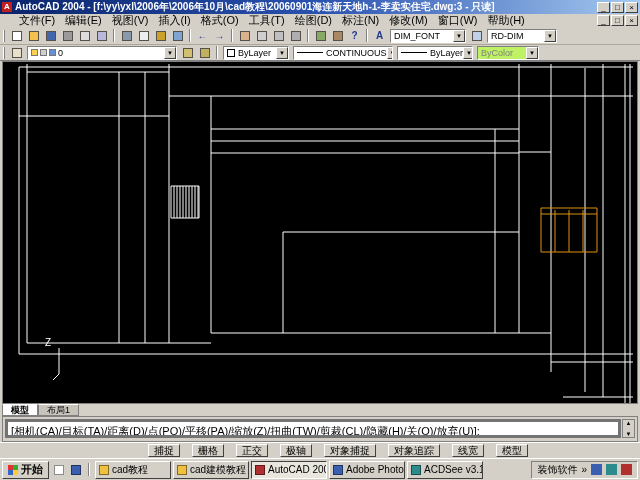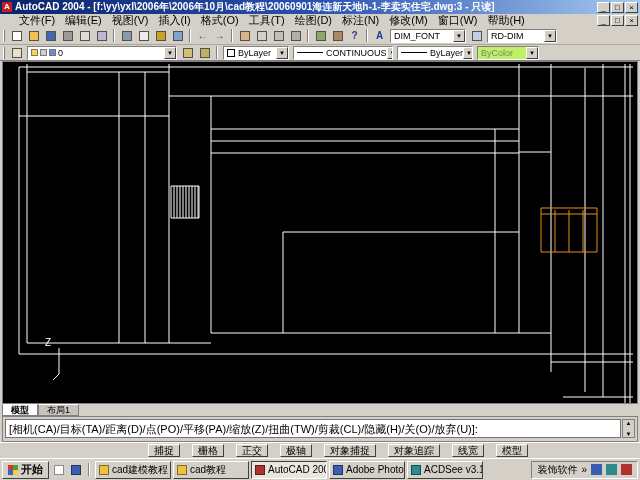--- a/index.html
+++ b/index.html
@@ -45,21 +45,21 @@
 
   
   .tabstrip{position:absolute;top:404px;left:2px;right:2px;height:12px;background:#d4d0c8;display:flex;}
   .tab{height:12px;padding:0 8px;font-size:9px;line-height:11px;background:#c8c4bc;
     border:1px solid #808080;border-top:1px solid #fff;white-space:nowrap;}
   .tab.active{background:#fff;font-weight:bold;}
 
   
   .cmd{position:absolute;top:416px;left:2px;right:2px;height:26px;background:#d4d0c8;border:1px solid #808080;}
   .cmdtext{position:absolute;left:2px;right:16px;top:2px;bottom:3px;background:#fff;
-    border:1px solid #737373;font-size:11px;line-height:18px;padding-left:3px;white-space:nowrap;overflow:hidden;}
+    border:3px solid #737373;font-size:11px;line-height:18px;padding-left:3px;white-space:nowrap;overflow:hidden;}
   .cmdscroll{position:absolute;right:2px;top:2px;bottom:3px;width:13px;background:#d4d0c8;
     border:1px solid #808080;display:flex;flex-direction:column;justify-content:space-between;align-items:center;font-size:6px;}
 
   
   .statusbar{position:absolute;top:442px;left:0;right:0;height:16px;background:#d4d0c8;
     border-top:1px solid #fff;display:flex;align-items:center;}
   .coords{width:140px;height:11px;margin:0 4px;}
   .toggle{height:13px;line-height:11px;padding:0 5px;margin-right:12px;background:#d4d0c8;
     border:1px solid;border-color:#fff #404040 #404040 #fff;font-size:10px;white-space:nowrap;}
 
@@ -287,25 +287,25 @@
     </div>
     <span class="qicon">
         <i class="mi mi-white"></i>
       </span>
     <span class="qicon">
         <i class="mi mi-ps"></i>
       </span>
     <span class="sep"></span>
     <div class="task">
       <i class="mi mi-folder"></i>
-      <span>cad建模教程</span>
+      <span>cad教程</span>
     </div>
     <div class="task">
       <i class="mi mi-folder"></i>
-      <span>cad教程</span>
+      <span>cad建模教程</span>
     </div>
     <div class="task pressed">
       <i class="mi mi-acad"></i>
       <span>AutoCAD 200...</span>
     </div>
     <div class="task">
       <i class="mi mi-ps"></i>
       <span>Adobe Photo...</span>
     </div>
     <div class="task">

